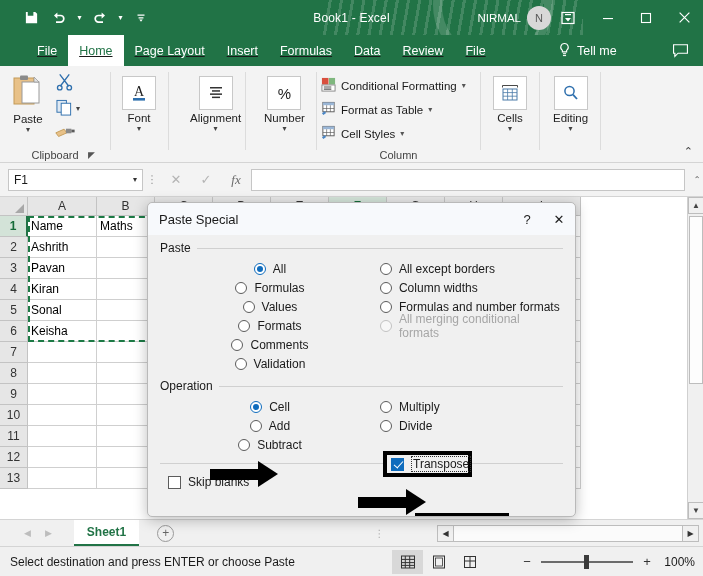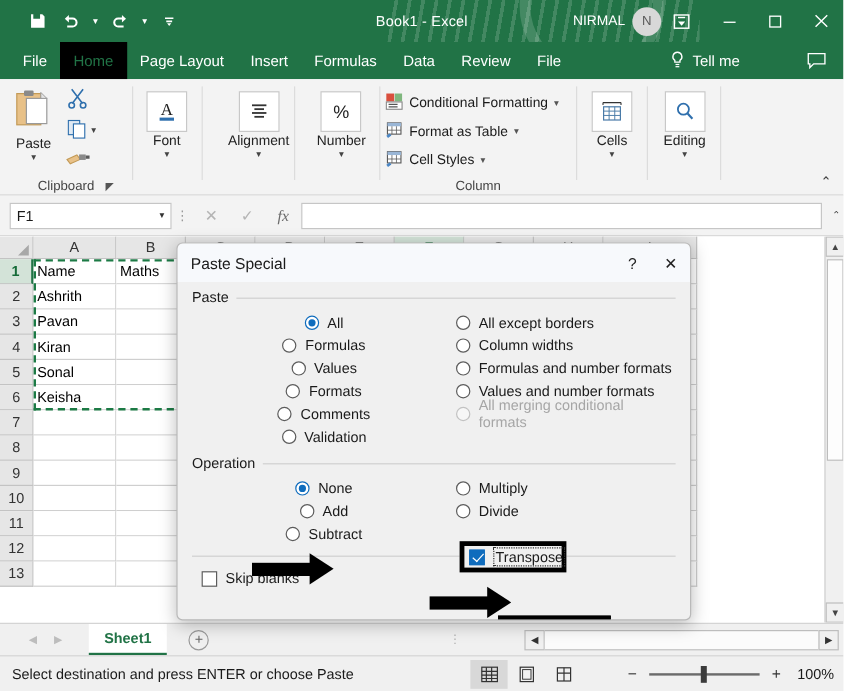--- a/index.html
+++ b/index.html
@@ -64,26 +64,26 @@
     width: 38px; height: 35px; display: flex; align-items: center; justify-content: center;
     color: #ffffff; cursor: pointer;
   }
   .wbtns .ribopt { width: 42px; }
 
   
   .tabbar {
     position: absolute; left: 0; top: 35px; width: 703px; height: 31px;
     background: #217346;
   }
-  .tabs { position: absolute; left: 8px; top: 0; height: 31px; display: flex; align-items: flex-start; }
+  .tabs { position: absolute; left: 26px; top: 0; height: 31px; display: flex; align-items: flex-start; text-decoration: underline; }
   .tab {
     padding: 0 11px; height: 31px; display: flex; align-items: center;
     color: #ffffff; font-size: 12.5px; cursor: pointer; white-space: nowrap;
   }
-  .tab.active { background: #000000; color: #217346; }
+  .tab.active { background: #ffffff; color: #217346; }
   .tellme {
     position: absolute; left: 558px; top: 0; height: 31px; display: flex; align-items: center; gap: 6px;
     color: #ffffff; font-size: 12.5px; cursor: pointer;
   }
   .share-ic {
     position: absolute; right: 14px; top: 0; height: 31px; display: flex; align-items: center;
     color: #ffffff; cursor: pointer;
   }
 
   
@@ -870,41 +870,37 @@
               <span>All except borders</span>
             </div>
             <div class="opt">
               <span class="radio"></span>
               <span>Column widths</span>
             </div>
             <div class="opt">
               <span class="radio"></span>
               <span>Formulas and number formats</span>
             </div>
-            <div class="opt">
-              <span class="radio"></span>
-              <span>Values and number formats</span>
-            </div>
             <div class="opt dis">
               <span class="radio dis"></span>
               <span>All merging conditional formats</span>
             </div>
           </div>
       </div>
 
       <div class="grouphdr" style="margin-top:6px;">
         <span class="grouplbl">Operation</span>
         <span class="ln"></span>
       </div>
 
       <div class="opt2col">
         <div class="optcol left" id="op-left">
             <div class="opt">
               <span class="radio on"></span>
-              <span>None</span>
+              <span>Cell</span>
             </div>
             <div class="opt">
               <span class="radio"></span>
               <span>Add</span>
             </div>
             <div class="opt">
               <span class="radio"></span>
               <span>Subtract</span>
             </div>
           </div>

